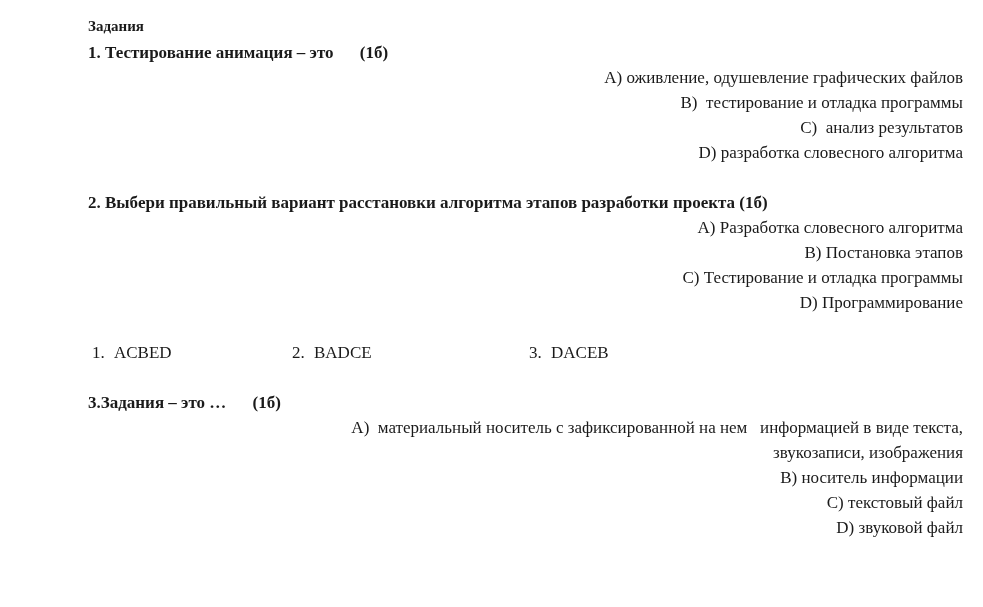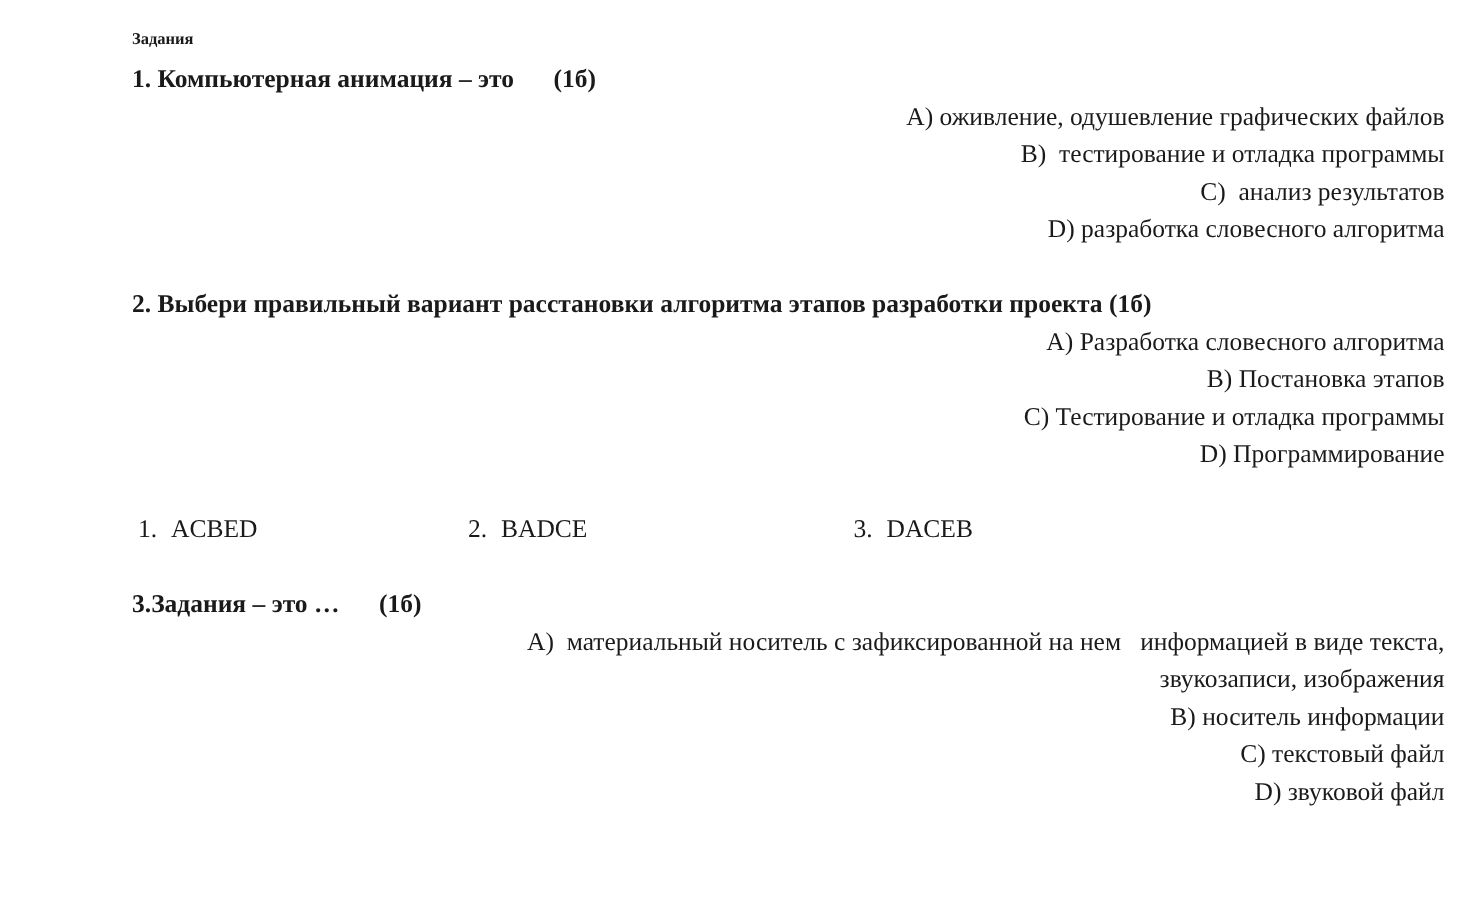--- a/index.html
+++ b/index.html
@@ -16,21 +16,21 @@
   }
   .page {
     position: relative;
     width: 983px;
     height: 607px;
     padding: 14px 20px 0 88px;
     box-sizing: border-box;
   }
   .doc-title {
     font-weight: bold;
-    font-size: 11px;
+    font-size: 15px;
     line-height: 25px;
     margin: 0 0 1px 0;
     font-family: Liberation Serif, serif;
   }
   .question {
     margin: 0;
   }
   .q-stem {
     font-weight: bold;
     font-size: 17px;
@@ -53,21 +53,20 @@
   }
   .spacer {
     height: 25px;
   }
   .order-row {
     display: flex;
     font-size: 17px;
     line-height: 25px;
     margin: 0;
     padding-left: 4px;
-    gap: 20px;
   }
   .order-item {
     display: block;
   }
   .order-item.i0 { width: 200px; }
   .order-item.i1 { width: 237px; }
   .order-item.i2 { width: 200px; }
   .order-num {
     display: inline-block;
     width: 22px;
@@ -80,21 +79,21 @@
 </head>
 <body>
 
 <div class="page">
 
   <div class="doc-title">Задания</div>
 
   <div class="question">
     <div class="q-stem">
       <span>1.</span>
-      <span>Компьютерная анимация – это</span>
+      <span>Тестирование анимация – это</span>
       <span class="points">(1б)</span>
     </div>
     <div class="option">А) оживление, одушевление графических файлов</div>
     <div class="option">В)  тестирование и отладка программы</div>
     <div class="option">С)  анализ результатов</div>
     <div class="option">D) разработка словесного алгоритма</div>
   </div>
 
   <div class="spacer"></div>
 

